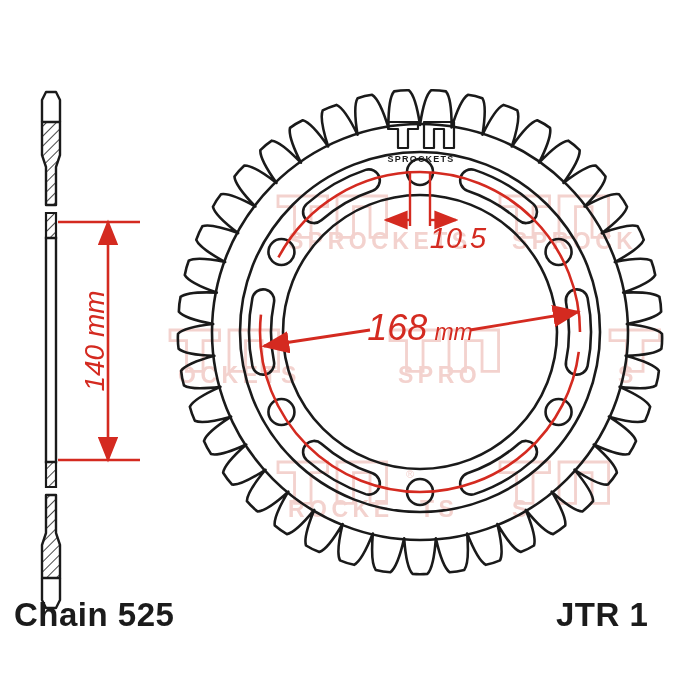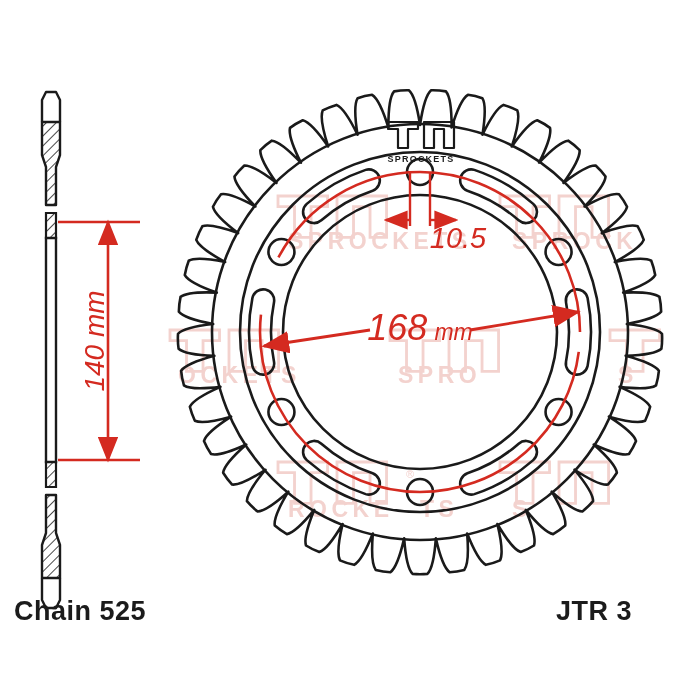--- a/index.html
+++ b/index.html
@@ -24,21 +24,21 @@
     position: absolute;
     left: 0;
     top: 0;
     width: 700px;
     height: 700px;
   }
   .caption {
     position: absolute;
     font-family: "Liberation Sans", sans-serif;
     font-weight: bold;
-    font-size: 27px;
+    font-size: 33px;
     color: #1b1b1b;
     letter-spacing: 0.5px;
     white-space: nowrap;
   }
   #chain-label {
     left: 14px;
     top: 596px;
   }
   #part-label {
     left: 556px;
@@ -192,14 +192,14 @@
       <g fill="none" stroke="#1a1a1a" stroke-width="2.2" stroke-linejoin="round">
         <path d="M0,0 h30 v7 h-10 v19 h-10 v-19 h-10 z"></path>
         <path d="M36,0 h30 v26 h-10 v-19 h-10 v19 h-10 z"></path>
       </g>
       <text x="33" y="40" fill="#1a1a1a" font-family="Liberation Sans, sans-serif" font-size="9" font-weight="bold" letter-spacing="1.2" text-anchor="middle">SPROCKETS</text>
     </g>
   </svg>
 
   <div class="caption" id="chain-label">Chain 525</div>
 
-  <div class="caption" id="part-label">JTR 3</div>
+  <div class="caption" id="part-label">JTR 1</div>
 </div>
 
 </body></html>

